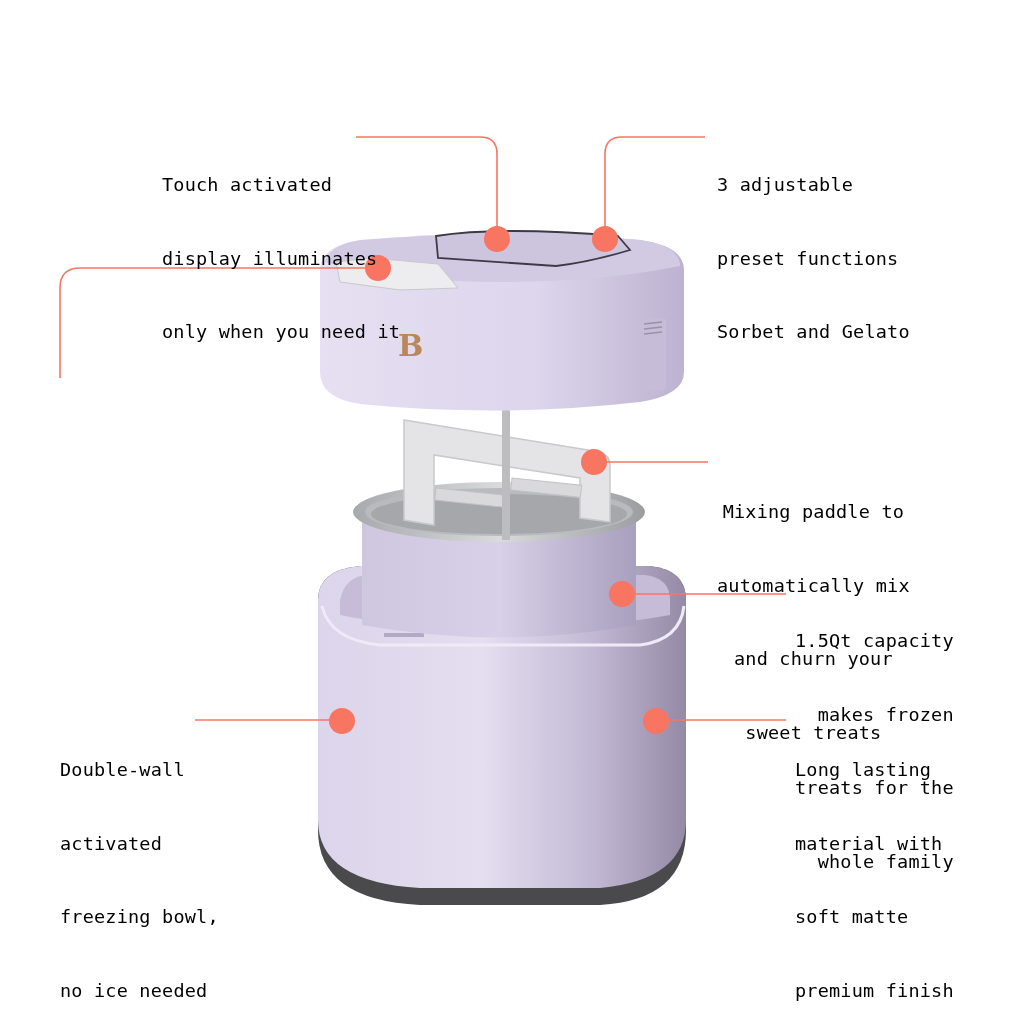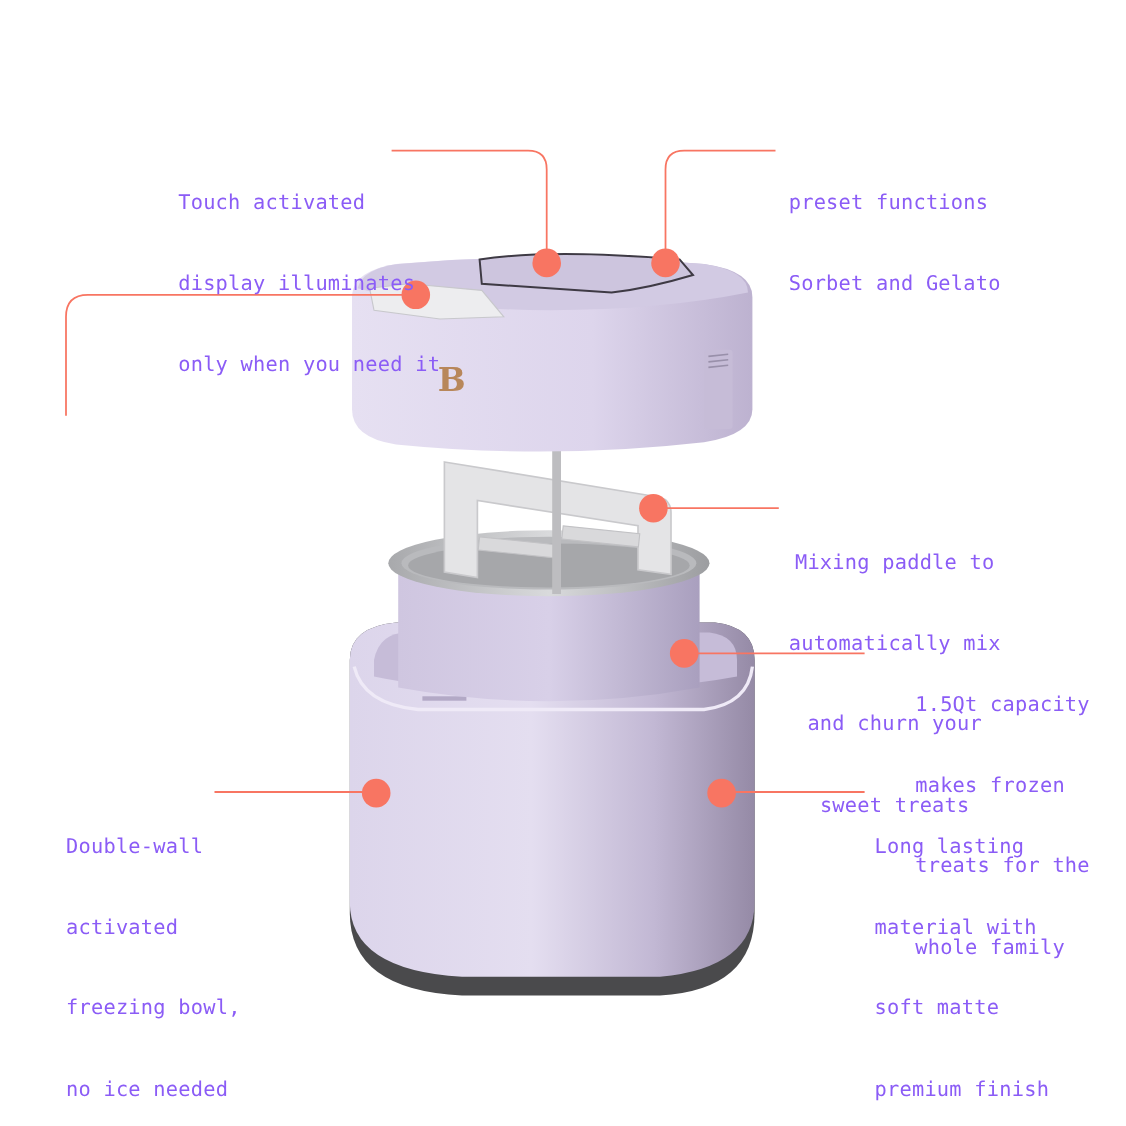--- a/index.html
+++ b/index.html
@@ -1,20 +1,20 @@
 <!DOCTYPE html>
 <html><head>
 <meta charset="utf-8">
 <style>
   html, body { margin: 0; padding: 0; background: #ffffff; }
   body { width: 1024px; height: 1024px; position: relative; overflow: hidden;
          font-family: "DejaVu Sans Mono", "Liberation Mono", monospace; }
   .stage { position: absolute; left: 0; top: 0; width: 1024px; height: 1024px; }
   svg.art { position: absolute; left: 0; top: 0; }
-  .label { position: absolute; font-size: 18.5px; line-height: 24.5px; color: #8b5cf6;
+  .label { position: absolute; font-size: 18.5px; line-height: 24.5px; color: #000000;
            white-space: pre; letter-spacing: 0.2px; }
   .label span { display: block; }
 </style>
 </head>
 <body>
 
 <div class="stage">
 
   <svg class="art" width="1024" height="1024" viewBox="0 0 1024 1024">
     <defs>
@@ -99,33 +99,34 @@
 
   <div style="position:absolute; left:398px; top:328px; font-family:'DejaVu Serif','Liberation Serif',serif; font-size:30px; color:#B8875A; font-weight:bold;">B</div>
 
   <div class="label" style="left:162px; top:124px;">
     <span>Touch activated</span>
     <span>display illuminates</span>
     <span>only when you need it</span>
   </div>
 
   <div class="label" style="left:717px; top:124px;">
+    <span>3 adjustable</span>
     <span>preset functions</span>
     <span>Sorbet and Gelato</span>
   </div>
 
 
   <div class="label" style="left:717px; top:451px;text-align:center;">
     <span>Mixing paddle to</span>
     <span>automatically mix</span>
     <span>and churn your</span>
     <span>sweet treats</span>
   </div>
 
-  <div class="label" style="left:832px; top:580px;">
+  <div class="label" style="left:795px; top:580px;text-align:right;">
     <span>1.5Qt capacity</span>
     <span>makes frozen</span>
     <span>treats for the</span>
     <span>whole family</span>
   </div>
 
   <div class="label" style="left:60px; top:709px;">
     <span>Double-wall</span>
     <span>activated</span>
     <span>freezing bowl,</span>

